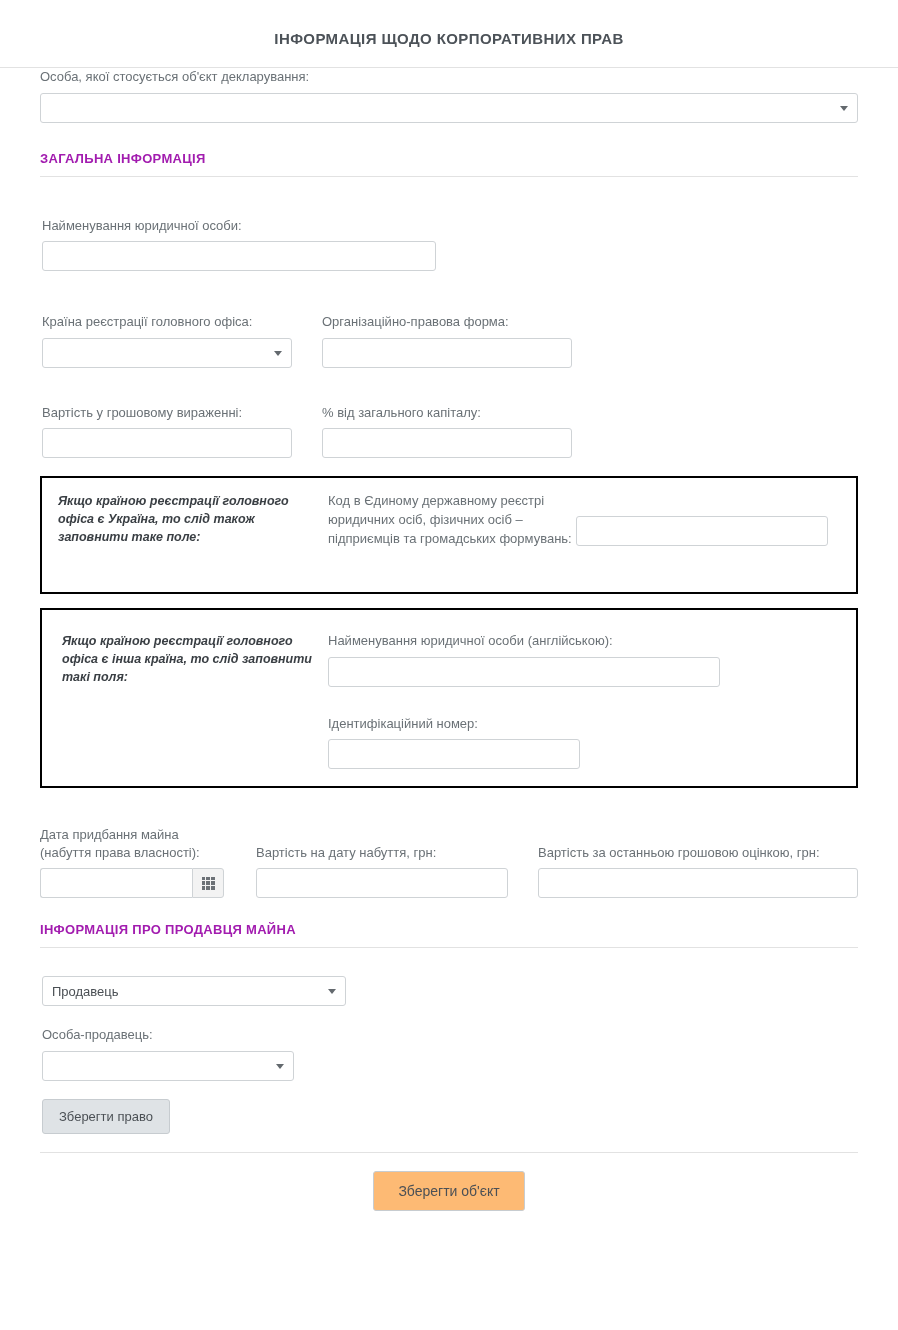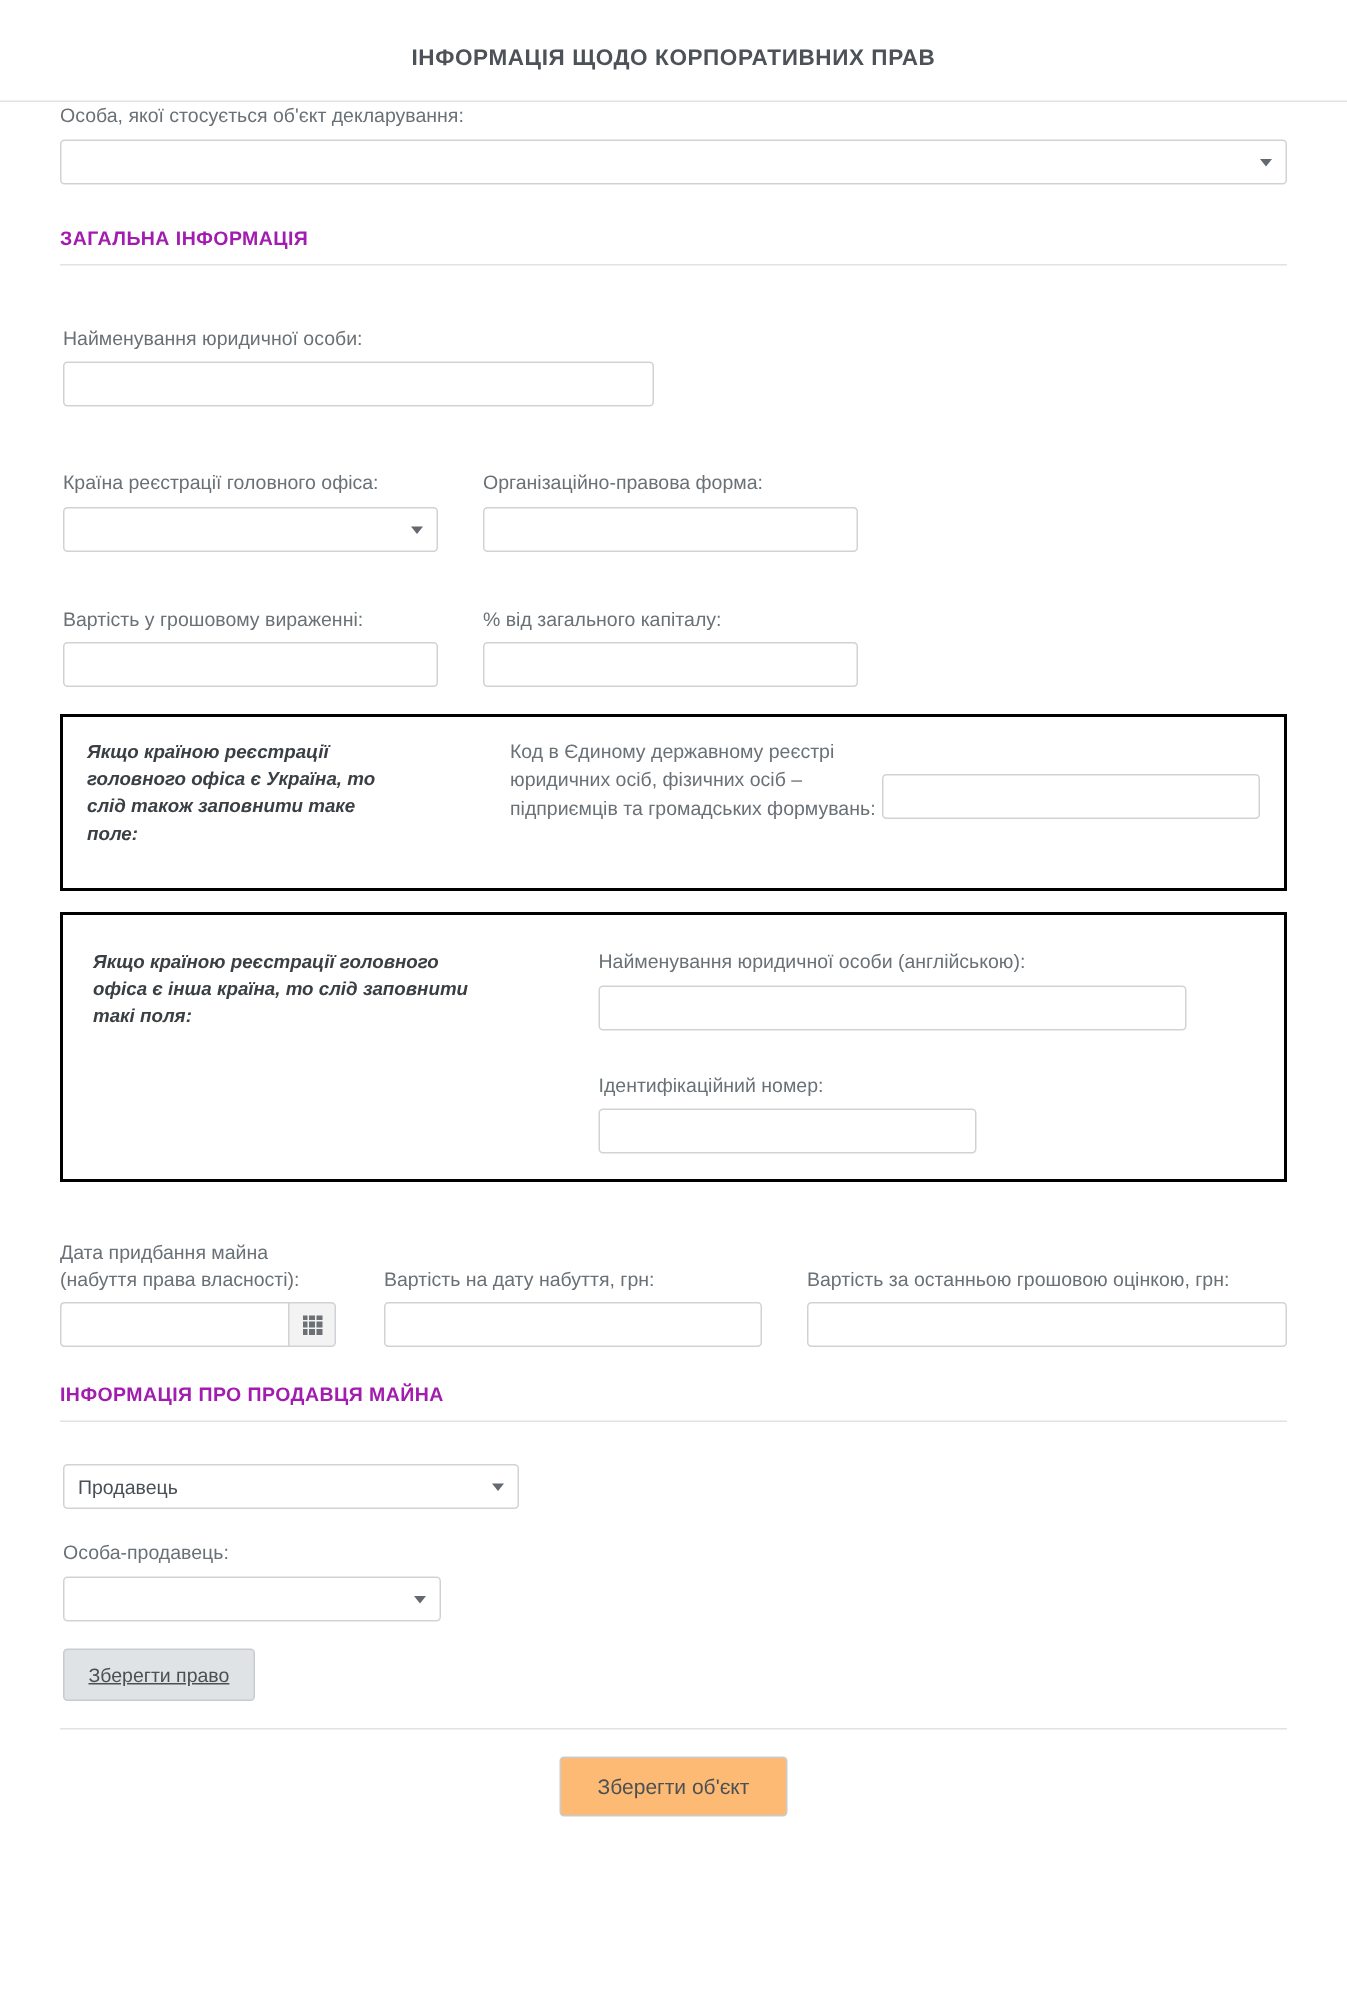--- a/index.html
+++ b/index.html
@@ -91,33 +91,32 @@
   .row { display: flex; align-items: flex-end; }
 
   .col-a { width: 280px; }
   .col-b { width: 280px; }
 
   .boxed {
     border: 2px solid #000;
     padding: 14px 16px;
     margin-bottom: 14px;
     display: flex;
-    gap: 44px;
   }
   .boxed .note {
     width: 270px;
     font-style: italic;
     font-weight: bold;
     font-size: 12.5px;
     color: #3a3f44;
     line-height: 1.45;
     padding-right: 10px;
   }
   .boxed .note.indent { padding-left: 4px; }
-  .boxed .fields { flex: 1; margin-left: 27px; }
+  .boxed .fields { flex: 1; }
 
   .inline-label-field {
     display: flex;
     align-items: flex-start;
   }
   .long-label {
     width: 248px;
     font-size: 13px;
     color: #6a7176;
     line-height: 1.45;
@@ -159,21 +158,20 @@
 
   .btn-grey {
     background: #dfe3e6;
     border: 1px solid #c7ccd0;
     border-radius: 3px;
     color: #4b5055;
     font-size: 13px;
     font-family: "Liberation Sans", sans-serif;
     padding: 9px 16px;
     cursor: pointer;
-    text-decoration: underline;
   }
 
   .footer-sep {
     border-top: 1px solid #e2e2e2;
     margin-top: 18px;
     padding-top: 18px;
     text-align: center;
   }
   .btn-save-object {
     background: #fdba74;

